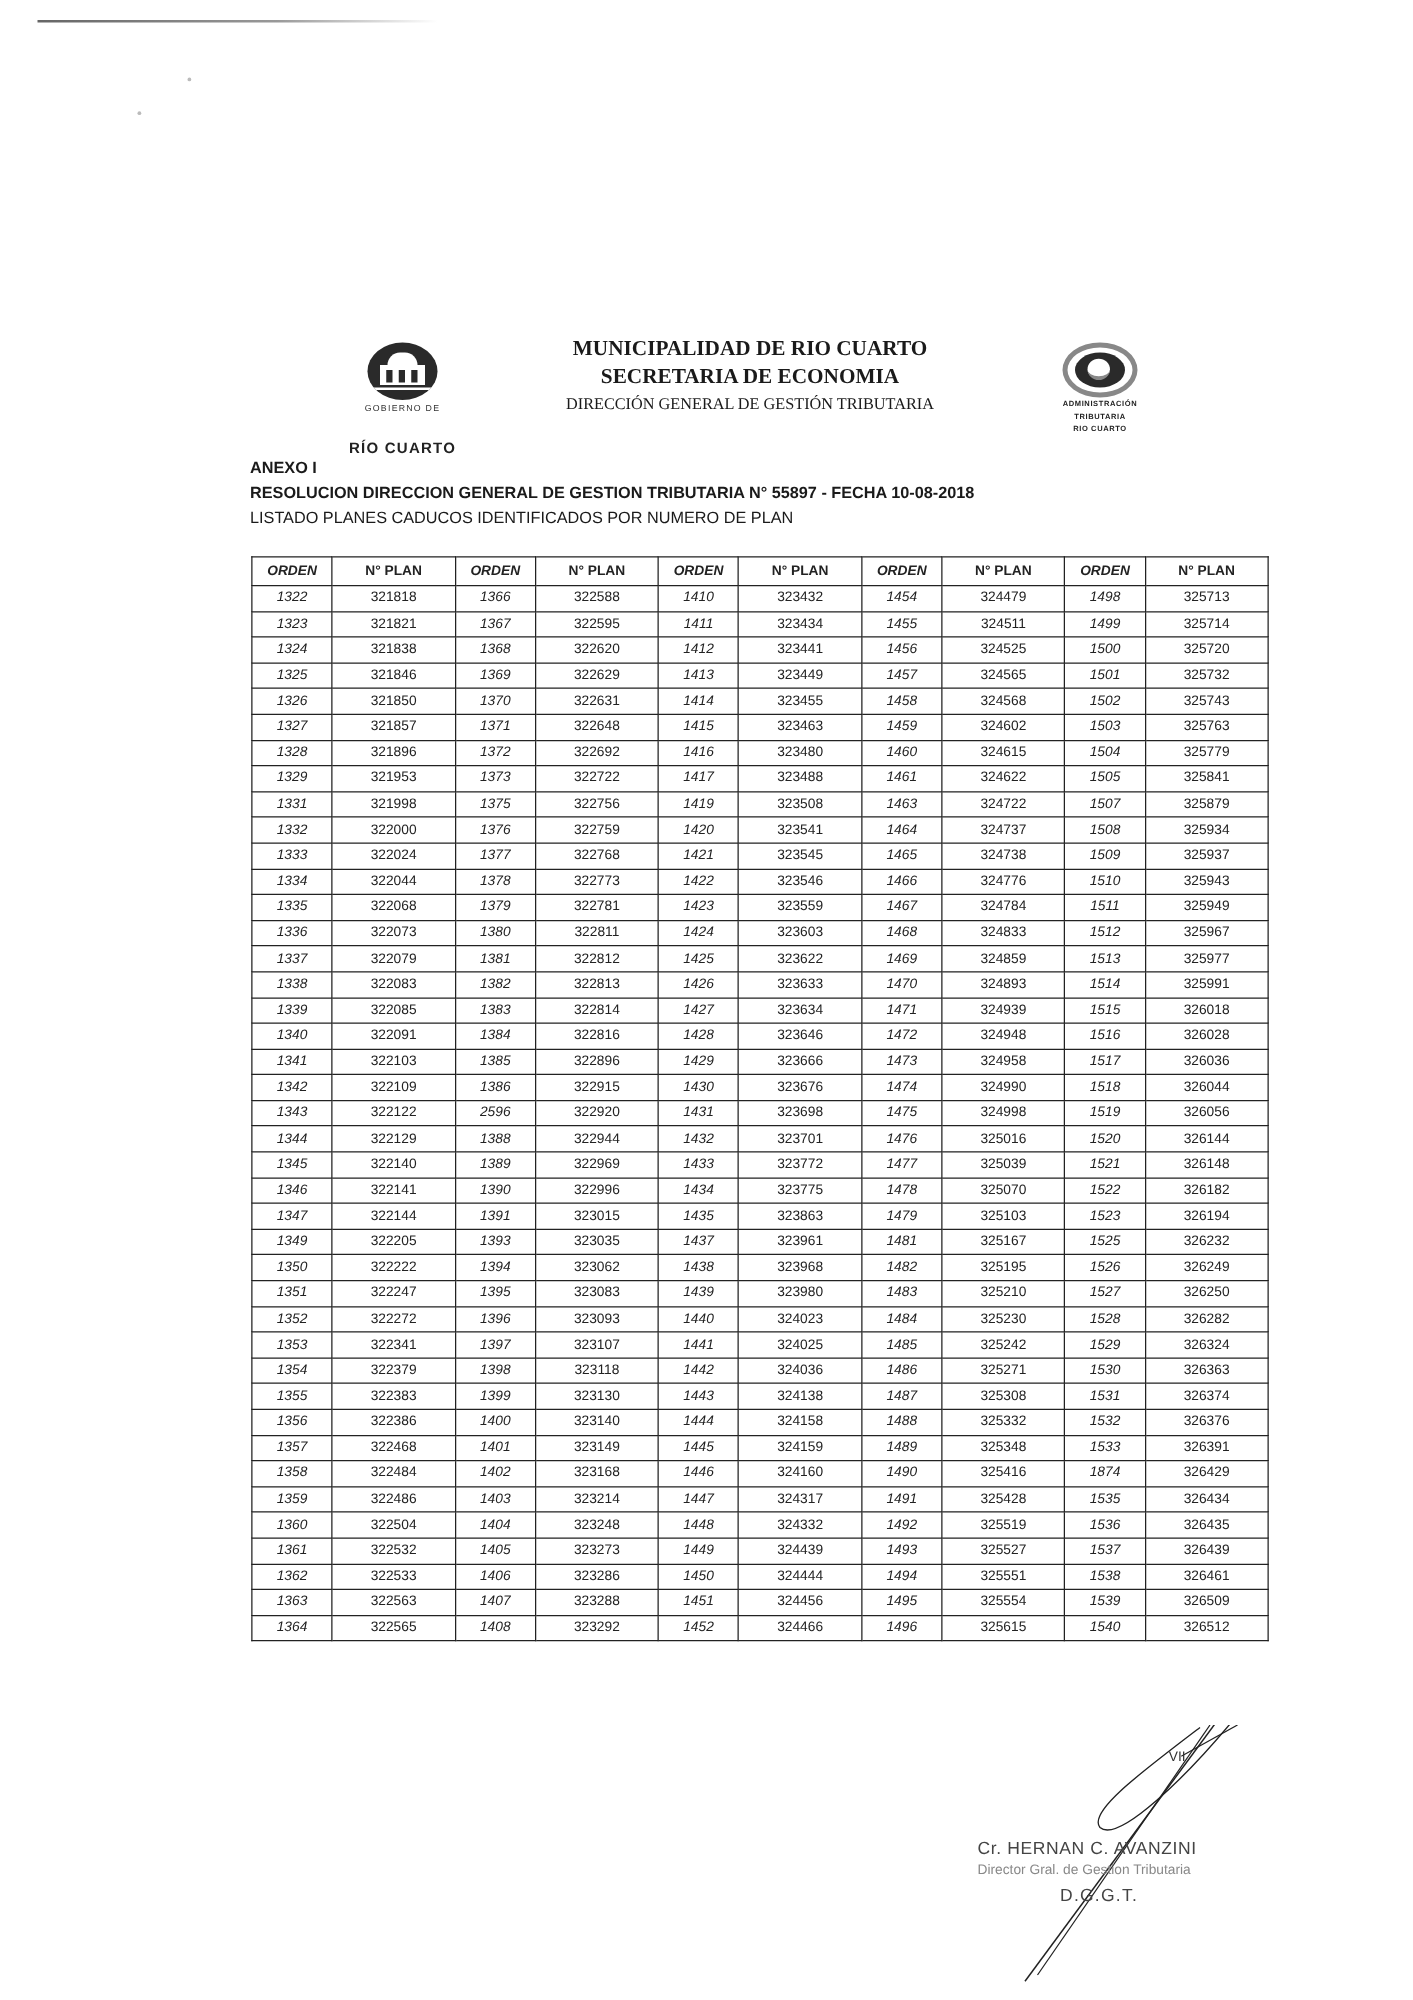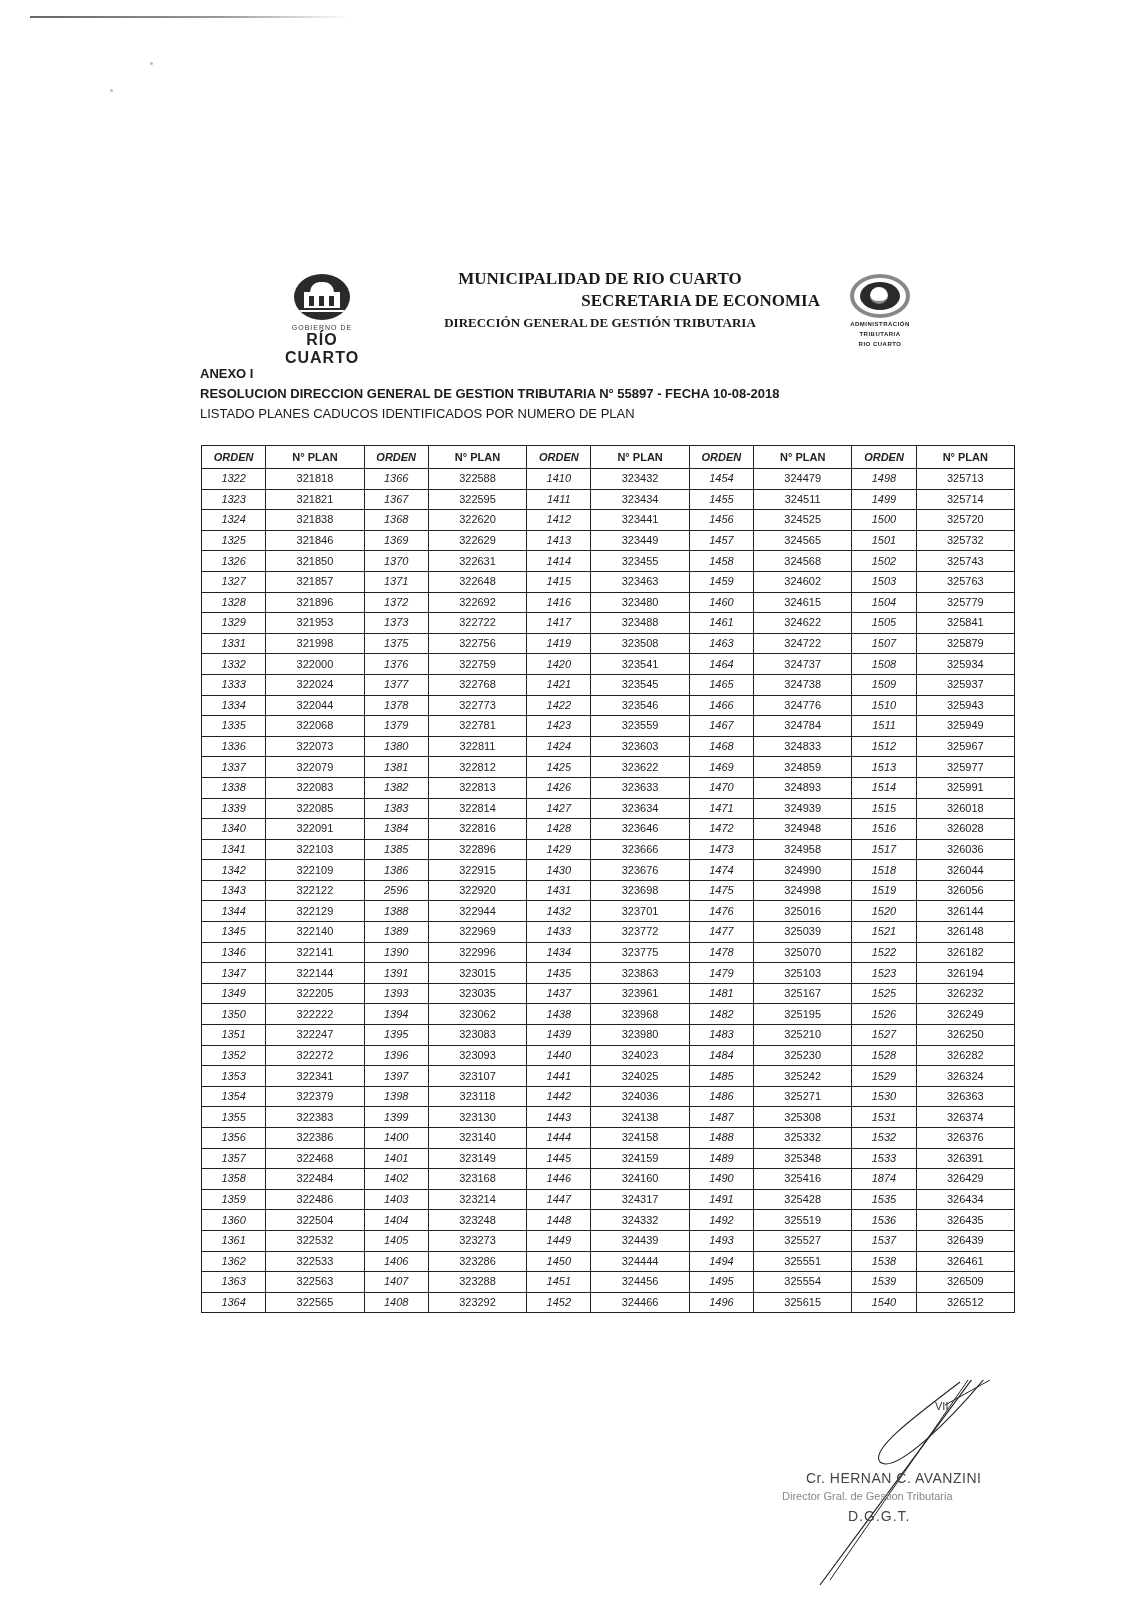--- a/index.html
+++ b/index.html
@@ -26,27 +26,27 @@
   .logo-left .oval .body {
     position: absolute; left: 10px; top: 18px; width: 36px; height: 16px; background: #fff;
   }
   .logo-left .oval .win {
     position: absolute; top: 22px; width: 5px; height: 10px; background: #2a2a2a;
   }
   .logo-left .oval .base {
     position: absolute; left: 4px; top: 36px; width: 48px; height: 2px; background: #fff;
   }
   .logo-left .small { font-size: 7px; letter-spacing: 1px; margin-top: 4px; color: #333; }
-  .logo-left .big { font-size: 16px; font-weight: bold; letter-spacing: 1px; color: #222; }
+  .logo-left .big { font-size: 12px; font-weight: bold; letter-spacing: 1px; color: #222; margin-top: 20px; }
 
   .titles { position: absolute; left: 120px; top: 0; width: 440px; text-align: center;
     font-family: "Liberation Serif", serif; color: #1a1a1a; }
   .titles .t1 { font-size: 17px; font-weight: bold; line-height: 22px; }
-  .titles .t2 { font-size: 17px; font-weight: bold; line-height: 22px; text-align: right; }
-  .titles .t3 { font-size: 13px; font-weight: bold; line-height: 22px; }
+  .titles .t2 { font-size: 17px; font-weight: bold; line-height: 22px; }
+  .titles .t3 { font-size: 13px; font-weight: normal; line-height: 22px; }
 
   .logo-right { position: absolute; left: 575px; top: 6px; width: 90px; text-align: center; }
   .logo-right .ring {
     width: 60px; height: 44px; margin: 0 auto; border-radius: 50%;
     border: 4px solid #888; box-sizing: border-box; position: relative; background: #fff;
   }
   .logo-right .ring .inner {
     position: absolute; left: 6px; top: 4px; width: 40px; height: 28px; border-radius: 50%;
     background: #2a2a2a;
   }
@@ -71,21 +71,21 @@
   }
   table.grid th { font-weight: bold; height: 22px; }
   table.grid th.ord { font-style: italic; }
   table.grid td.ord { font-style: italic; }
   col.c-ord { width: 64px; }
   col.c-plan { width: 98px; }
 
   .sig-area { position: absolute; left: 760px; top: 1380px; width: 270px; height: 210px; }
   .sig-svg { position: absolute; left: 0; top: 0; }
   .sig-mark { position: absolute; left: 175px; top: 20px; font-size: 11px; color: #333; }
-  .sig-name { position: absolute; left: 22px; top: 90px; font-size: 14px; color: #444; letter-spacing: 0.5px; white-space: nowrap; margin-left: 24px; }
+  .sig-name { position: absolute; left: 22px; top: 90px; font-size: 14px; color: #444; letter-spacing: 0.5px; white-space: nowrap; }
   .sig-role { position: absolute; left: 22px; top: 110px; font-size: 11px; color: #888; white-space: nowrap; }
   .sig-dept { position: absolute; left: 88px; top: 128px; font-size: 14px; color: #444; letter-spacing: 1px; }
 </style>
 </head>
 <body>
 
 <div class="scan-line"></div>
 <div class="speck" style="left:150px;top:62px;"></div>
 <div class="speck" style="left:110px;top:89px;"></div>
 

